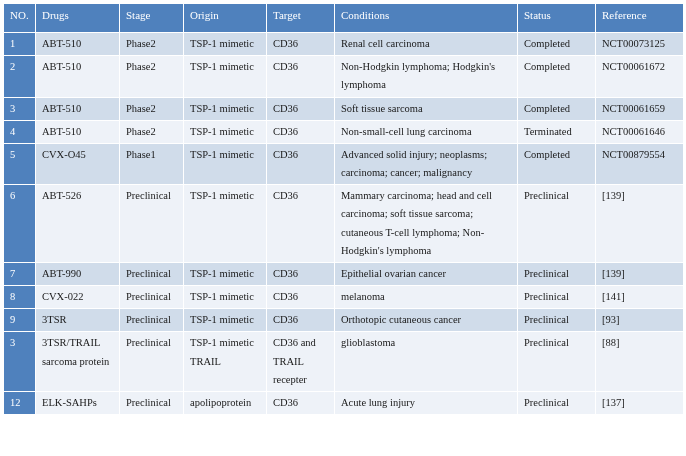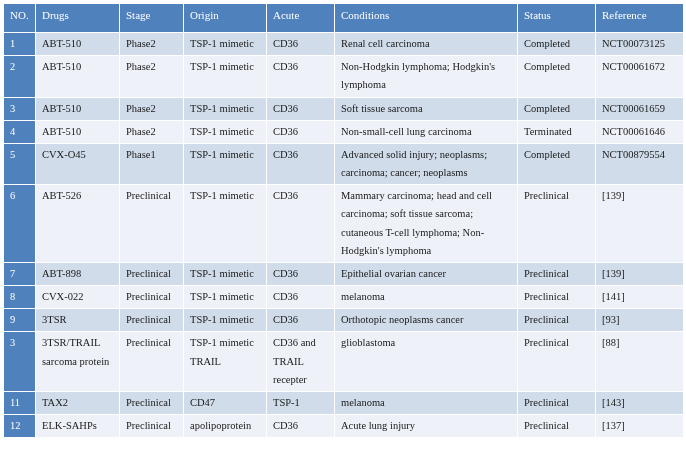--- a/index.html
+++ b/index.html
@@ -83,21 +83,21 @@
         <col class="c-cond">
         <col class="c-status">
         <col class="c-ref">
     </colgroup>
     <thead>
       <tr>
         <th>NO.</th>
         <th>Drugs</th>
         <th>Stage</th>
         <th>Origin</th>
-        <th>Acute</th>
+        <th>Target</th>
         <th>Conditions</th>
         <th>Status</th>
         <th>Reference</th>
       </tr>
     </thead>
     <tbody id="table-body">
         <tr class="odd">
           <td class="num">1</td>
           <td>
             <span class="cell-line">ABT-510</span>
@@ -203,21 +203,21 @@
             <span class="cell-line">Phase1</span>
           </td>
           <td>
             <span class="cell-line">TSP-1 mimetic</span>
           </td>
           <td>
             <span class="cell-line">CD36</span>
           </td>
           <td>
             <span class="cell-line">Advanced solid injury; neoplasms;</span>
-            <span class="cell-line">carcinoma; cancer; neoplasms</span>
+            <span class="cell-line">carcinoma; cancer; malignancy</span>
           </td>
           <td>
             <span class="cell-line">Completed</span>
           </td>
           <td>
             <span class="cell-line">NCT00879554</span>
           </td>
         </tr>
         <tr class="even">
           <td class="num">6</td>
@@ -242,21 +242,21 @@
           <td>
             <span class="cell-line">Preclinical</span>
           </td>
           <td>
             <span class="cell-line">[139]</span>
           </td>
         </tr>
         <tr class="odd">
           <td class="num">7</td>
           <td>
-            <span class="cell-line">ABT-898</span>
+            <span class="cell-line">ABT-990</span>
           </td>
           <td>
             <span class="cell-line">Preclinical</span>
           </td>
           <td>
             <span class="cell-line">TSP-1 mimetic</span>
           </td>
           <td>
             <span class="cell-line">CD36</span>
           </td>
@@ -302,21 +302,21 @@
           <td>
             <span class="cell-line">Preclinical</span>
           </td>
           <td>
             <span class="cell-line">TSP-1 mimetic</span>
           </td>
           <td>
             <span class="cell-line">CD36</span>
           </td>
           <td>
-            <span class="cell-line">Orthotopic neoplasms cancer</span>
+            <span class="cell-line">Orthotopic cutaneous cancer</span>
           </td>
           <td>
             <span class="cell-line">Preclinical</span>
           </td>
           <td>
             <span class="cell-line">[93]</span>
           </td>
         </tr>
         <tr class="even">
           <td class="num">3</td>
@@ -337,44 +337,20 @@
             <span class="cell-line">recepter</span>
           </td>
           <td>
             <span class="cell-line">glioblastoma</span>
           </td>
           <td>
             <span class="cell-line">Preclinical</span>
           </td>
           <td>
             <span class="cell-line">[88]</span>
-          </td>
-        </tr>
-        <tr class="odd">
-          <td class="num">11</td>
-          <td>
-            <span class="cell-line">TAX2</span>
-          </td>
-          <td>
-            <span class="cell-line">Preclinical</span>
-          </td>
-          <td>
-            <span class="cell-line">CD47</span>
-          </td>
-          <td>
-            <span class="cell-line">TSP-1</span>
-          </td>
-          <td>
-            <span class="cell-line">melanoma</span>
-          </td>
-          <td>
-            <span class="cell-line">Preclinical</span>
-          </td>
-          <td>
-            <span class="cell-line">[143]</span>
           </td>
         </tr>
         <tr class="even">
           <td class="num">12</td>
           <td>
             <span class="cell-line">ELK-SAHPs</span>
           </td>
           <td>
             <span class="cell-line">Preclinical</span>
           </td>

